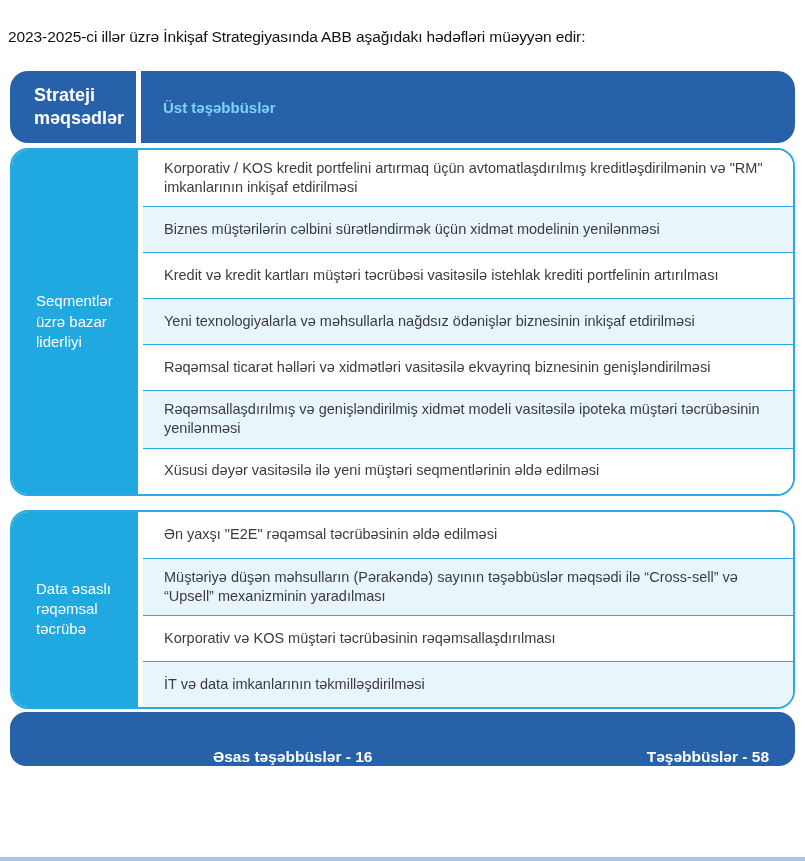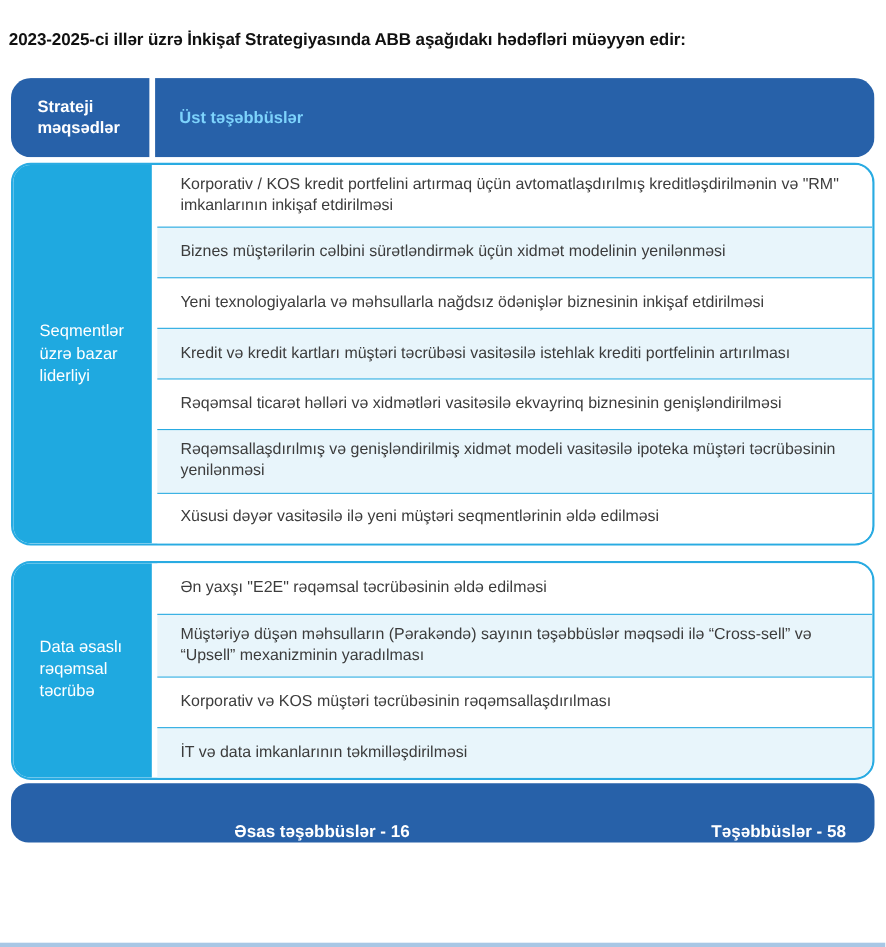--- a/index.html
+++ b/index.html
@@ -11,38 +11,38 @@
     --row-text:#3C3C3C;
   }
   *{box-sizing:border-box;margin:0;padding:0;}
   html,body{background:#ffffff;}
   body{width:805px;height:861px;overflow:hidden;font-family:"Liberation Sans",sans-serif;}
   .page{position:relative;width:805px;height:861px;background:#fff;}
 
   .page-title{
     padding:28px 8px 0 8px;
     font-size:15.5px;
-    font-weight:bold;
+    font-weight:normal;
     color:#111;
     letter-spacing:-0.1px;
   }
 
   .table-area{margin:25px 10px 0 10px;}
 
   
   .table-header{
     display:flex;
     height:72px;
     border-radius:18px;
     overflow:hidden;
   }
   .header-cell-left{
     width:126px;flex:0 0 126px;
     background:var(--primary-blue);
-    color:#fff;font-weight:bold;font-size:15px;line-height:1.3;
+    color:#fff;font-weight:bold;font-size:18px;line-height:1.3;
     display:flex;align-items:center;
     padding-left:24px;padding-right:8px;
   }
   .header-divider{width:5px;background:#fff;}
   .header-cell-right{
     flex:1;
     background:var(--primary-blue);
     color:#7dd3fc;font-weight:bold;font-size:15px;
     display:flex;align-items:center;
     padding-left:22px;
@@ -124,24 +124,24 @@
             <span>Seqmentlər üzrə bazar liderliyi</span>
           </div>
           <div class="rows">
             <div class="row">
               <span>Korporativ / KOS kredit portfelini artırmaq üçün avtomatlaşdırılmış kreditləşdirilmənin və "RM" imkanlarının inkişaf etdirilməsi</span>
             </div>
             <div class="row">
               <span>Biznes müştərilərin cəlbini sürətləndirmək üçün xidmət modelinin yenilənməsi</span>
             </div>
             <div class="row">
-              <span>Yeni texnologiyalarla və məhsullarla nağdsız ödənişlər biznesinin inkişaf etdirilməsi</span>
+              <span>Kredit və kredit kartları müştəri təcrübəsi vasitəsilə istehlak krediti portfelinin artırılması</span>
             </div>
             <div class="row">
-              <span>Kredit və kredit kartları müştəri təcrübəsi vasitəsilə istehlak krediti portfelinin artırılması</span>
+              <span>Yeni texnologiyalarla və məhsullarla nağdsız ödənişlər biznesinin inkişaf etdirilməsi</span>
             </div>
             <div class="row">
               <span>Rəqəmsal ticarət həlləri və xidmətləri vasitəsilə ekvayrinq biznesinin genişləndirilməsi</span>
             </div>
             <div class="row">
               <span>Rəqəmsallaşdırılmış və genişləndirilmiş xidmət modeli vasitəsilə ipoteka müştəri təcrübəsinin yenilənməsi</span>
             </div>
             <div class="row">
               <span>Xüsusi dəyər vasitəsilə ilə yeni müştəri seqmentlərinin əldə edilməsi</span>
             </div>

